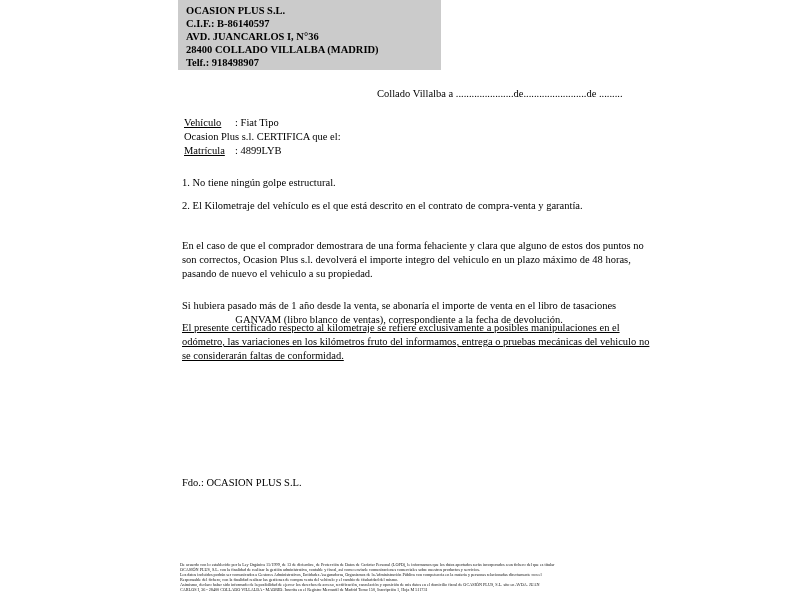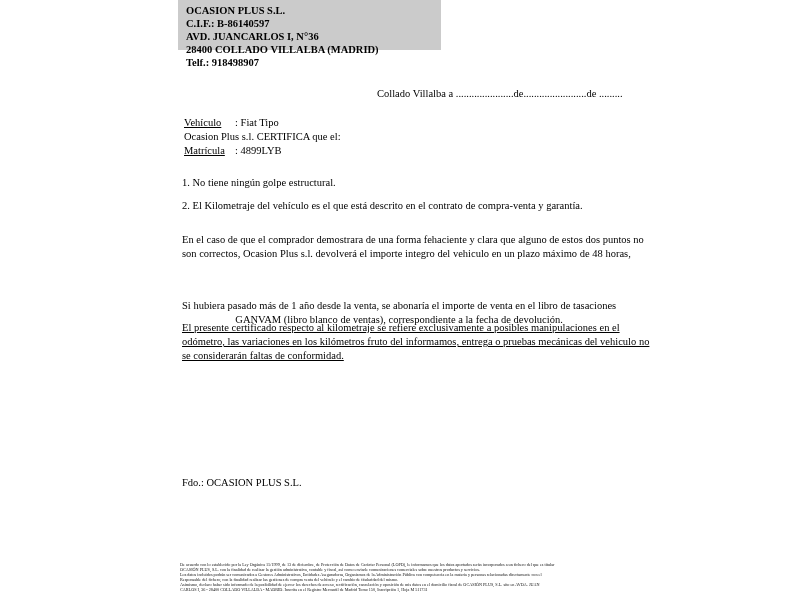--- a/index.html
+++ b/index.html
@@ -7,21 +7,21 @@
     position: relative;
     width: 800px;
     height: 600px;
     background: #ffffff;
     overflow: hidden;
     font-family: "Liberation Serif", serif;
     color: #000000;
   }
   .header-box {
     position: absolute;
-    left: 178px; top: 0; width: 263px; height: 50px;
+    left: 178px; top: 0; width: 263px; height: 70px;
     background: #cbcbcb;
     box-sizing: border-box;
     padding: 4px 0 0 8px;
     font-weight: bold;
     font-size: 10.5px;
     line-height: 13px;
   }
   .date-line {
     position: absolute;
     left: 377px; top: 88px;
@@ -46,21 +46,21 @@
     white-space: nowrap;
   }
   .point-1 { top: 177px; }
   .point-2 { top: 200px; }
   .para {
     position: absolute;
     left: 182px;
     font-size: 10.5px;
     line-height: 14px;
   }
-  .para-a { top: 233px; }
+  .para-a { top: 239px; }
   .para-b { top: 285px; }
   .para-c { top: 299px; text-align: center; }
   .para-d { top: 321px; text-decoration: underline; }
   .tl { white-space: nowrap; }
   .signature {
     position: absolute;
     left: 182px; top: 477px;
     font-size: 10.5px;
     white-space: nowrap;
   }
@@ -96,20 +96,21 @@
       <span class="field-label">Matrícula</span><span>: 4899LYB</span>
     </div>
   </div>
 
   <div class="point point-1">1. No tiene ningún golpe estructural.</div>
   <div class="point point-2">2. El Kilometraje del vehículo es el que está descrito en el contrato de compra-venta y garantía.</div>
 
   <div class="para para-a">
     <div class="tl">En el caso de que el comprador demostrara de una forma fehaciente y clara que alguno de estos dos puntos no</div>
     <div class="tl">son correctos, Ocasion Plus s.l. devolverá el importe integro del vehiculo en un plazo máximo de 48 horas,</div>
+    <div class="tl">pasando de nuevo el vehiculo a su propiedad.</div>
   </div>
 
 
   <div class="para para-c">
     <div class="tl">Si hubiera pasado más de 1 año desde la venta, se abonaría el importe de venta en el libro de tasaciones</div>
     <div class="tl">GANVAM (libro blanco de ventas), correspondiente a la fecha de devolución.</div>
   </div>
 
   <div class="para para-d">
     <div class="tl">El presente certificado respecto al kilometraje se refiere exclusivamente a posibles manipulaciones en el</div>

